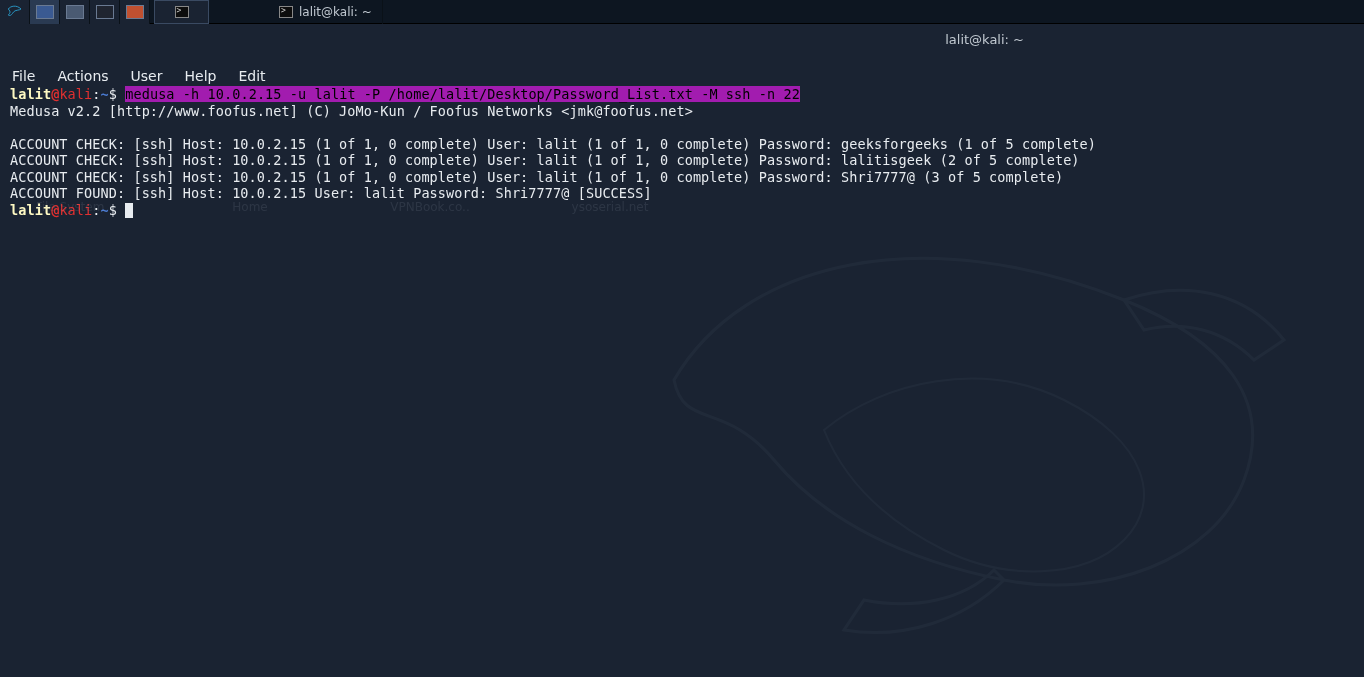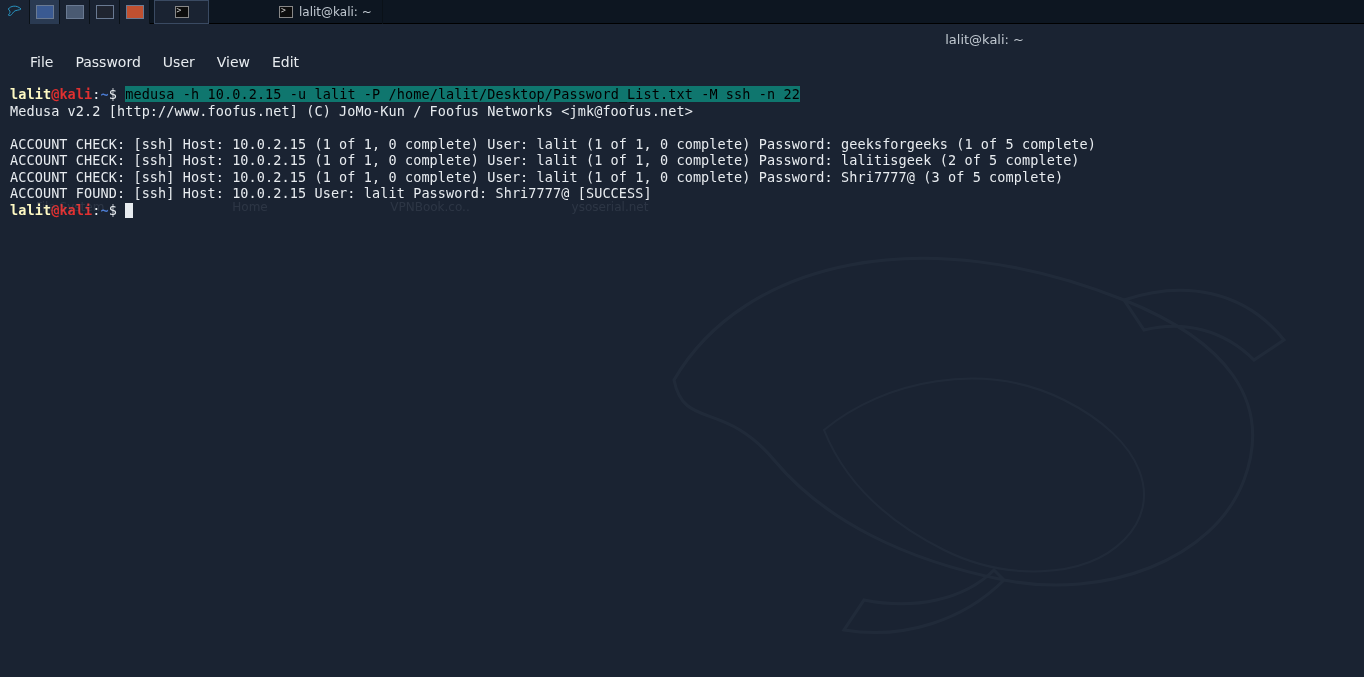--- a/index.html
+++ b/index.html
@@ -70,44 +70,44 @@
   align-items: center;
   justify-content: center;
   color: #c0c8d0;
   font-size: 13px;
 }
 .window-title-bar .title-text { position: absolute; right: 340px; }
 
 .menubar {
   height: 30px;
   display: flex;
-  align-items: flex-start;
+  align-items: flex-end;
   gap: 22px;
-  padding-left: 30px;
+  padding-left: 12px;
   color: #e8ecf0;
   font-size: 14px;
 }
 .menubar-item { cursor: default; }
 
 .terminal-body {
   padding: 2px 10px 10px 10px;
   font-family: "DejaVu Sans Mono", "Liberation Mono", monospace;
   font-size: 13.5px;
   line-height: 16.5px;
   color: #e8ecf0;
   white-space: pre;
   letter-spacing: 0.1px;
 }
 .prompt-user { color: #fef9c3; font-weight: bold; }
-.prompt-host { color: #e03030; font-weight: bold; }
+.prompt-host { color: #e03030; font-weight: normal; }
 .prompt-at { color: #e03030; font-weight: bold; }
 .prompt-colon { color: #e8ecf0; }
 .prompt-path { color: #4a7ad0; font-weight: bold; }
 .prompt-dollar { color: #e8ecf0; }
-.cmd-highlight { background: #0f766e; color: #000; }
+.cmd-highlight { background: #a21caf; color: #000; }
 .cursor {
   display: inline-block;
   width: 8px;
   height: 15px;
   background: #e8ecf0;
   vertical-align: text-bottom;
 }
 .desktop-icons {
   position: absolute;
   top: 200px;
@@ -160,23 +160,23 @@
     <span>lalit@kali: ~</span>
   </div>
 </div>
 
 <div class="window-title-bar">
   <span class="title-text">lalit@kali: ~</span>
 </div>
 
 <div class="menubar">
   <span class="menubar-item">File</span>
-  <span class="menubar-item">Password</span>
+  <span class="menubar-item">Actions</span>
   <span class="menubar-item">User</span>
-  <span class="menubar-item">View</span>
+  <span class="menubar-item">Help</span>
   <span class="menubar-item">Edit</span>
 </div>
 
 <div class="terminal-body"><span class="prompt-user">lalit</span><span class="prompt-at">@</span><span class="prompt-host">kali</span><span class="prompt-colon">:</span><span class="prompt-path">~</span><span class="prompt-dollar">$</span> <span class="cmd-highlight">medusa -h 10.0.2.15 -u lalit -P /home/lalit/Desktop/Password_List.txt -M ssh -n 22</span>
 <span>Medusa v2.2 [http://www.foofus.net] (C) JoMo-Kun / Foofus Networks &lt;jmk@foofus.net&gt;</span>
 
 <span>ACCOUNT CHECK: [ssh] Host: 10.0.2.15 (1 of 1, 0 complete) User: lalit (1 of 1, 0 complete) Password: geeksforgeeks (1 of 5 complete)</span>
 <span>ACCOUNT CHECK: [ssh] Host: 10.0.2.15 (1 of 1, 0 complete) User: lalit (1 of 1, 0 complete) Password: lalitisgeek (2 of 5 complete)</span>
 <span>ACCOUNT CHECK: [ssh] Host: 10.0.2.15 (1 of 1, 0 complete) User: lalit (1 of 1, 0 complete) Password: Shri7777@ (3 of 5 complete)</span>
 <span>ACCOUNT FOUND: [ssh] Host: 10.0.2.15 User: lalit Password: Shri7777@ [SUCCESS]</span>

